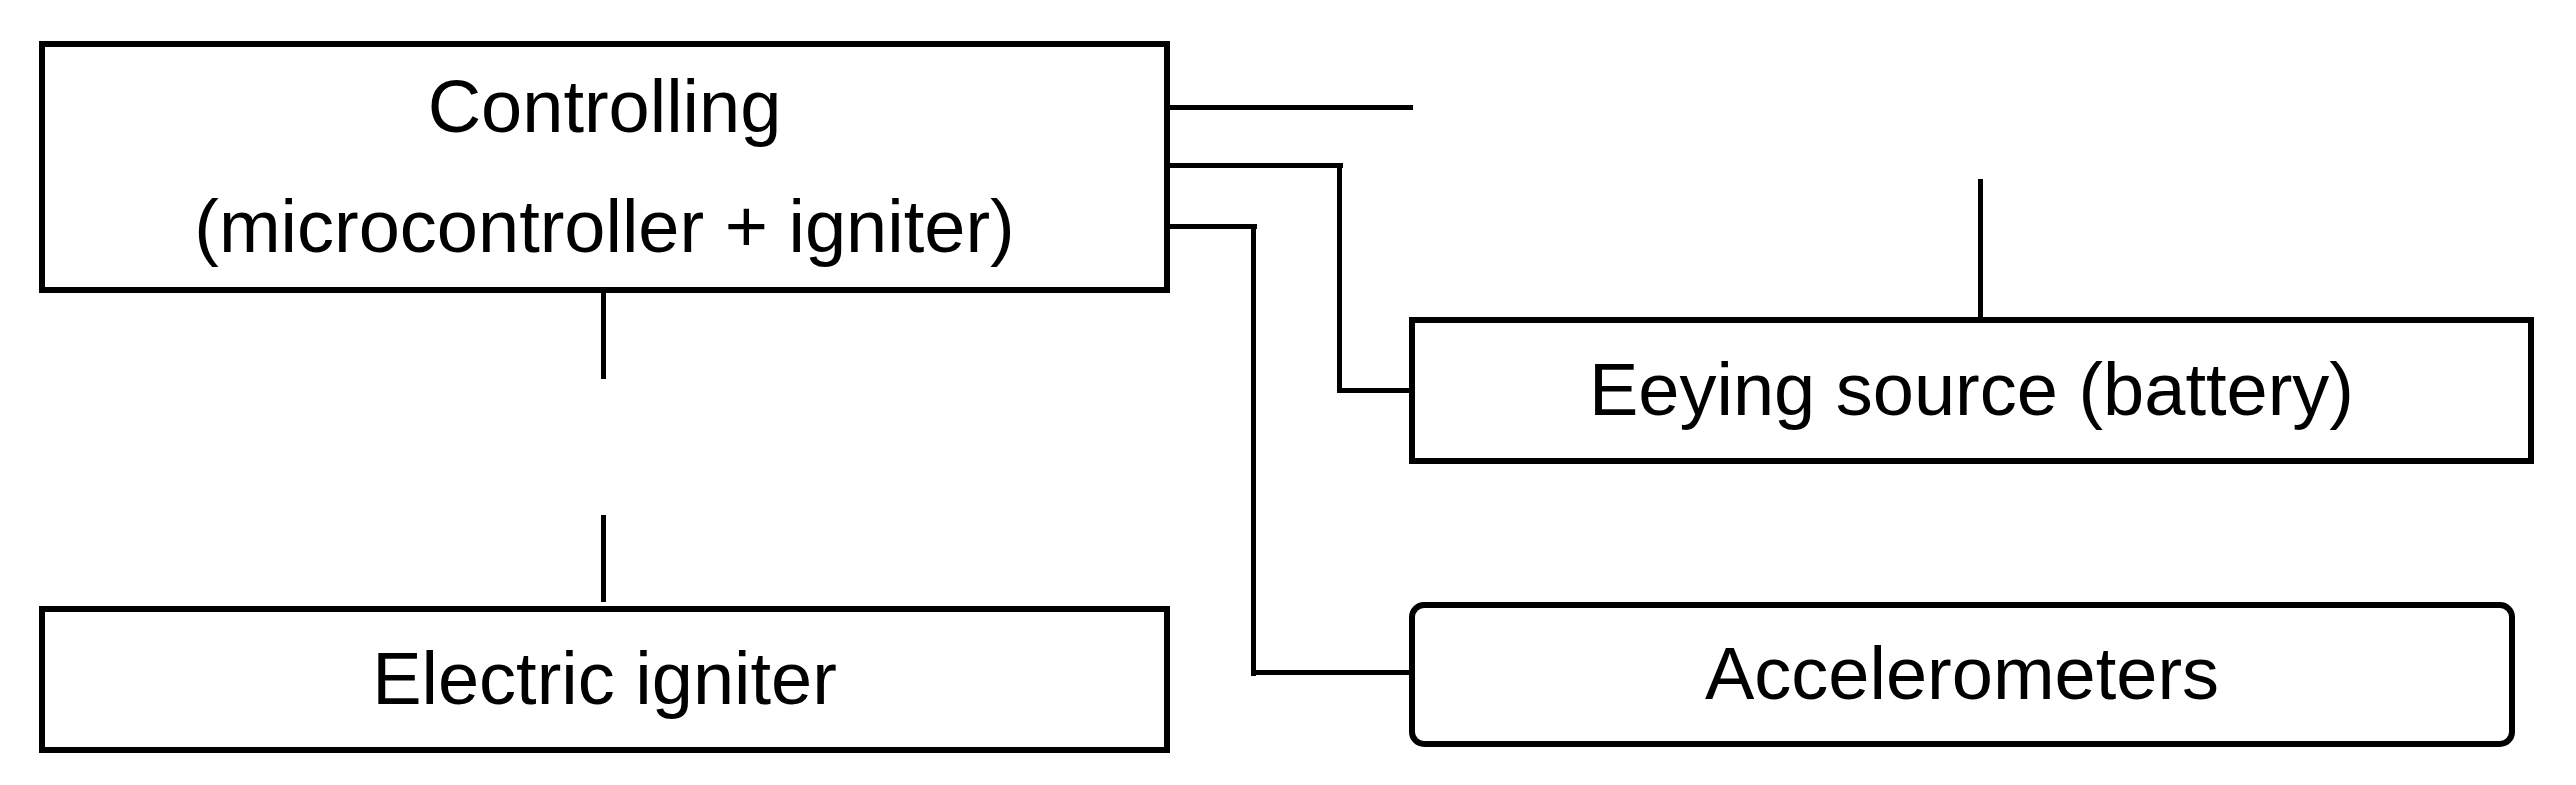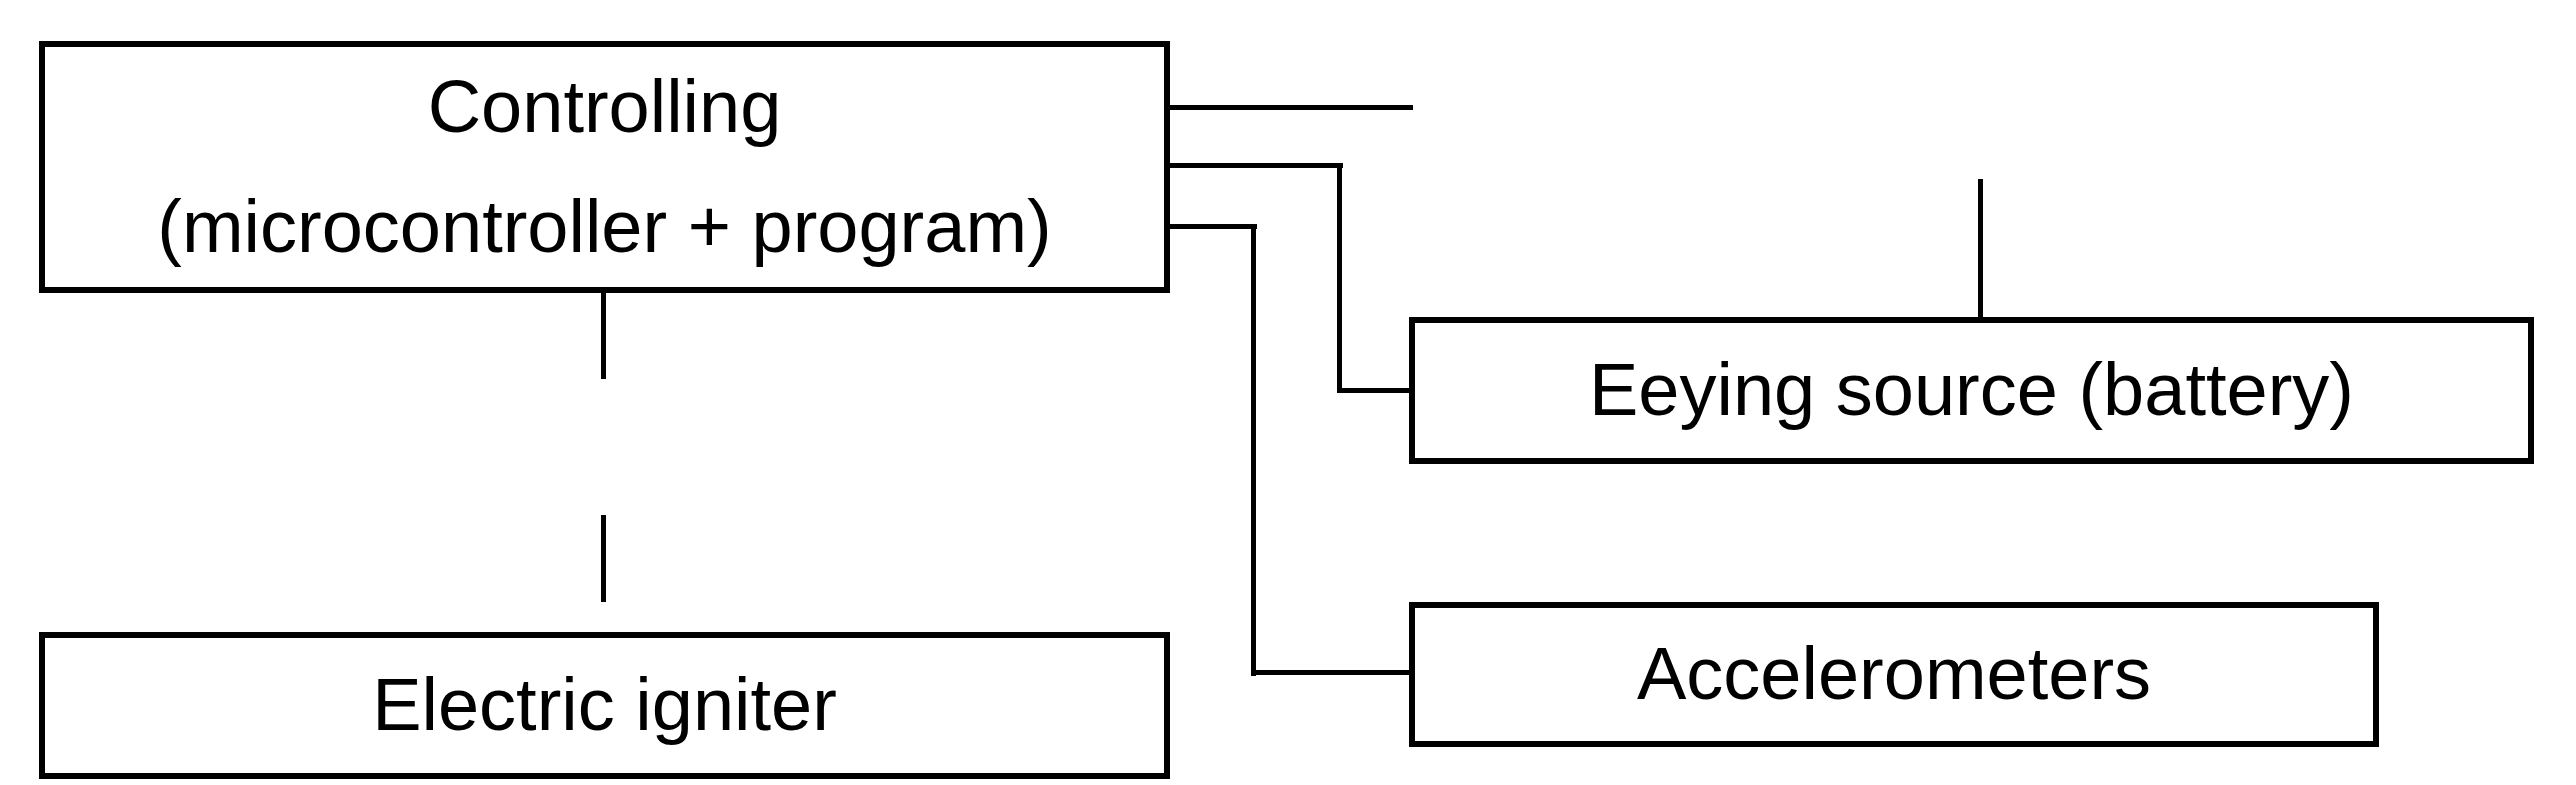--- a/index.html
+++ b/index.html
@@ -32,26 +32,26 @@
   }
   .box .line { display: block; line-height: 120px; }
   .seg {
     position: absolute;
     background: var(--line, #000000);
   }
 
   
   #box-controlling { left: 39px;   top: 41px;  width: 1131px; height: 252px; }
   #box-eeying      { left: 39px;   top: 375px; width: 1131px; height: 143px; }
-  #box-igniter     { left: 39px;   top: 632px; width: 1131px; height: 147px; }
+  #box-igniter     { left: 39px;   top: 606px; width: 1131px; height: 147px; }
 
   
   #box-display     { left: 1409px; top: 34px;  width: 1125px; height: 147px; }
   #box-power       { left: 1409px; top: 317px; width: 1125px; height: 147px; }
-  #box-accel       { left: 1409px; top: 602px; width: 970px; height: 145px; }
+  #box-accel       { left: 1409px; top: 602px; width: 1106px; height: 145px; border-radius: 15px; }
 
   
   #c1  { left: 1166px; top: 105px; width: 247px; height: 5.4px; }
 
   
   #c2a { left: 1166px; top: 163px; width: 177px; height: 5.4px; }
   #c2b { left: 1337px; top: 163px; width: 5.4px;   height: 230px; }
   #c2c { left: 1337px; top: 388px; width: 75px;  height: 5.4px; }
 
   
@@ -68,21 +68,21 @@
   
   #c6  { left: 1978px; top: 179px; width: 5.4px;   height: 142px; }
 </style>
 </head>
 <body>
 
 <div class="canvas">
 
   <div class="box" id="box-controlling">
     <span class="line">Controlling</span>
-    <span class="line">(microcontroller + program)</span>
+    <span class="line">(microcontroller + igniter)</span>
   </div>
 
 
   <div class="box" id="box-igniter">
     <span>Electric igniter</span>
   </div>
 
 
   <div class="box" id="box-power">
     <span>Eeying source (battery)</span>

